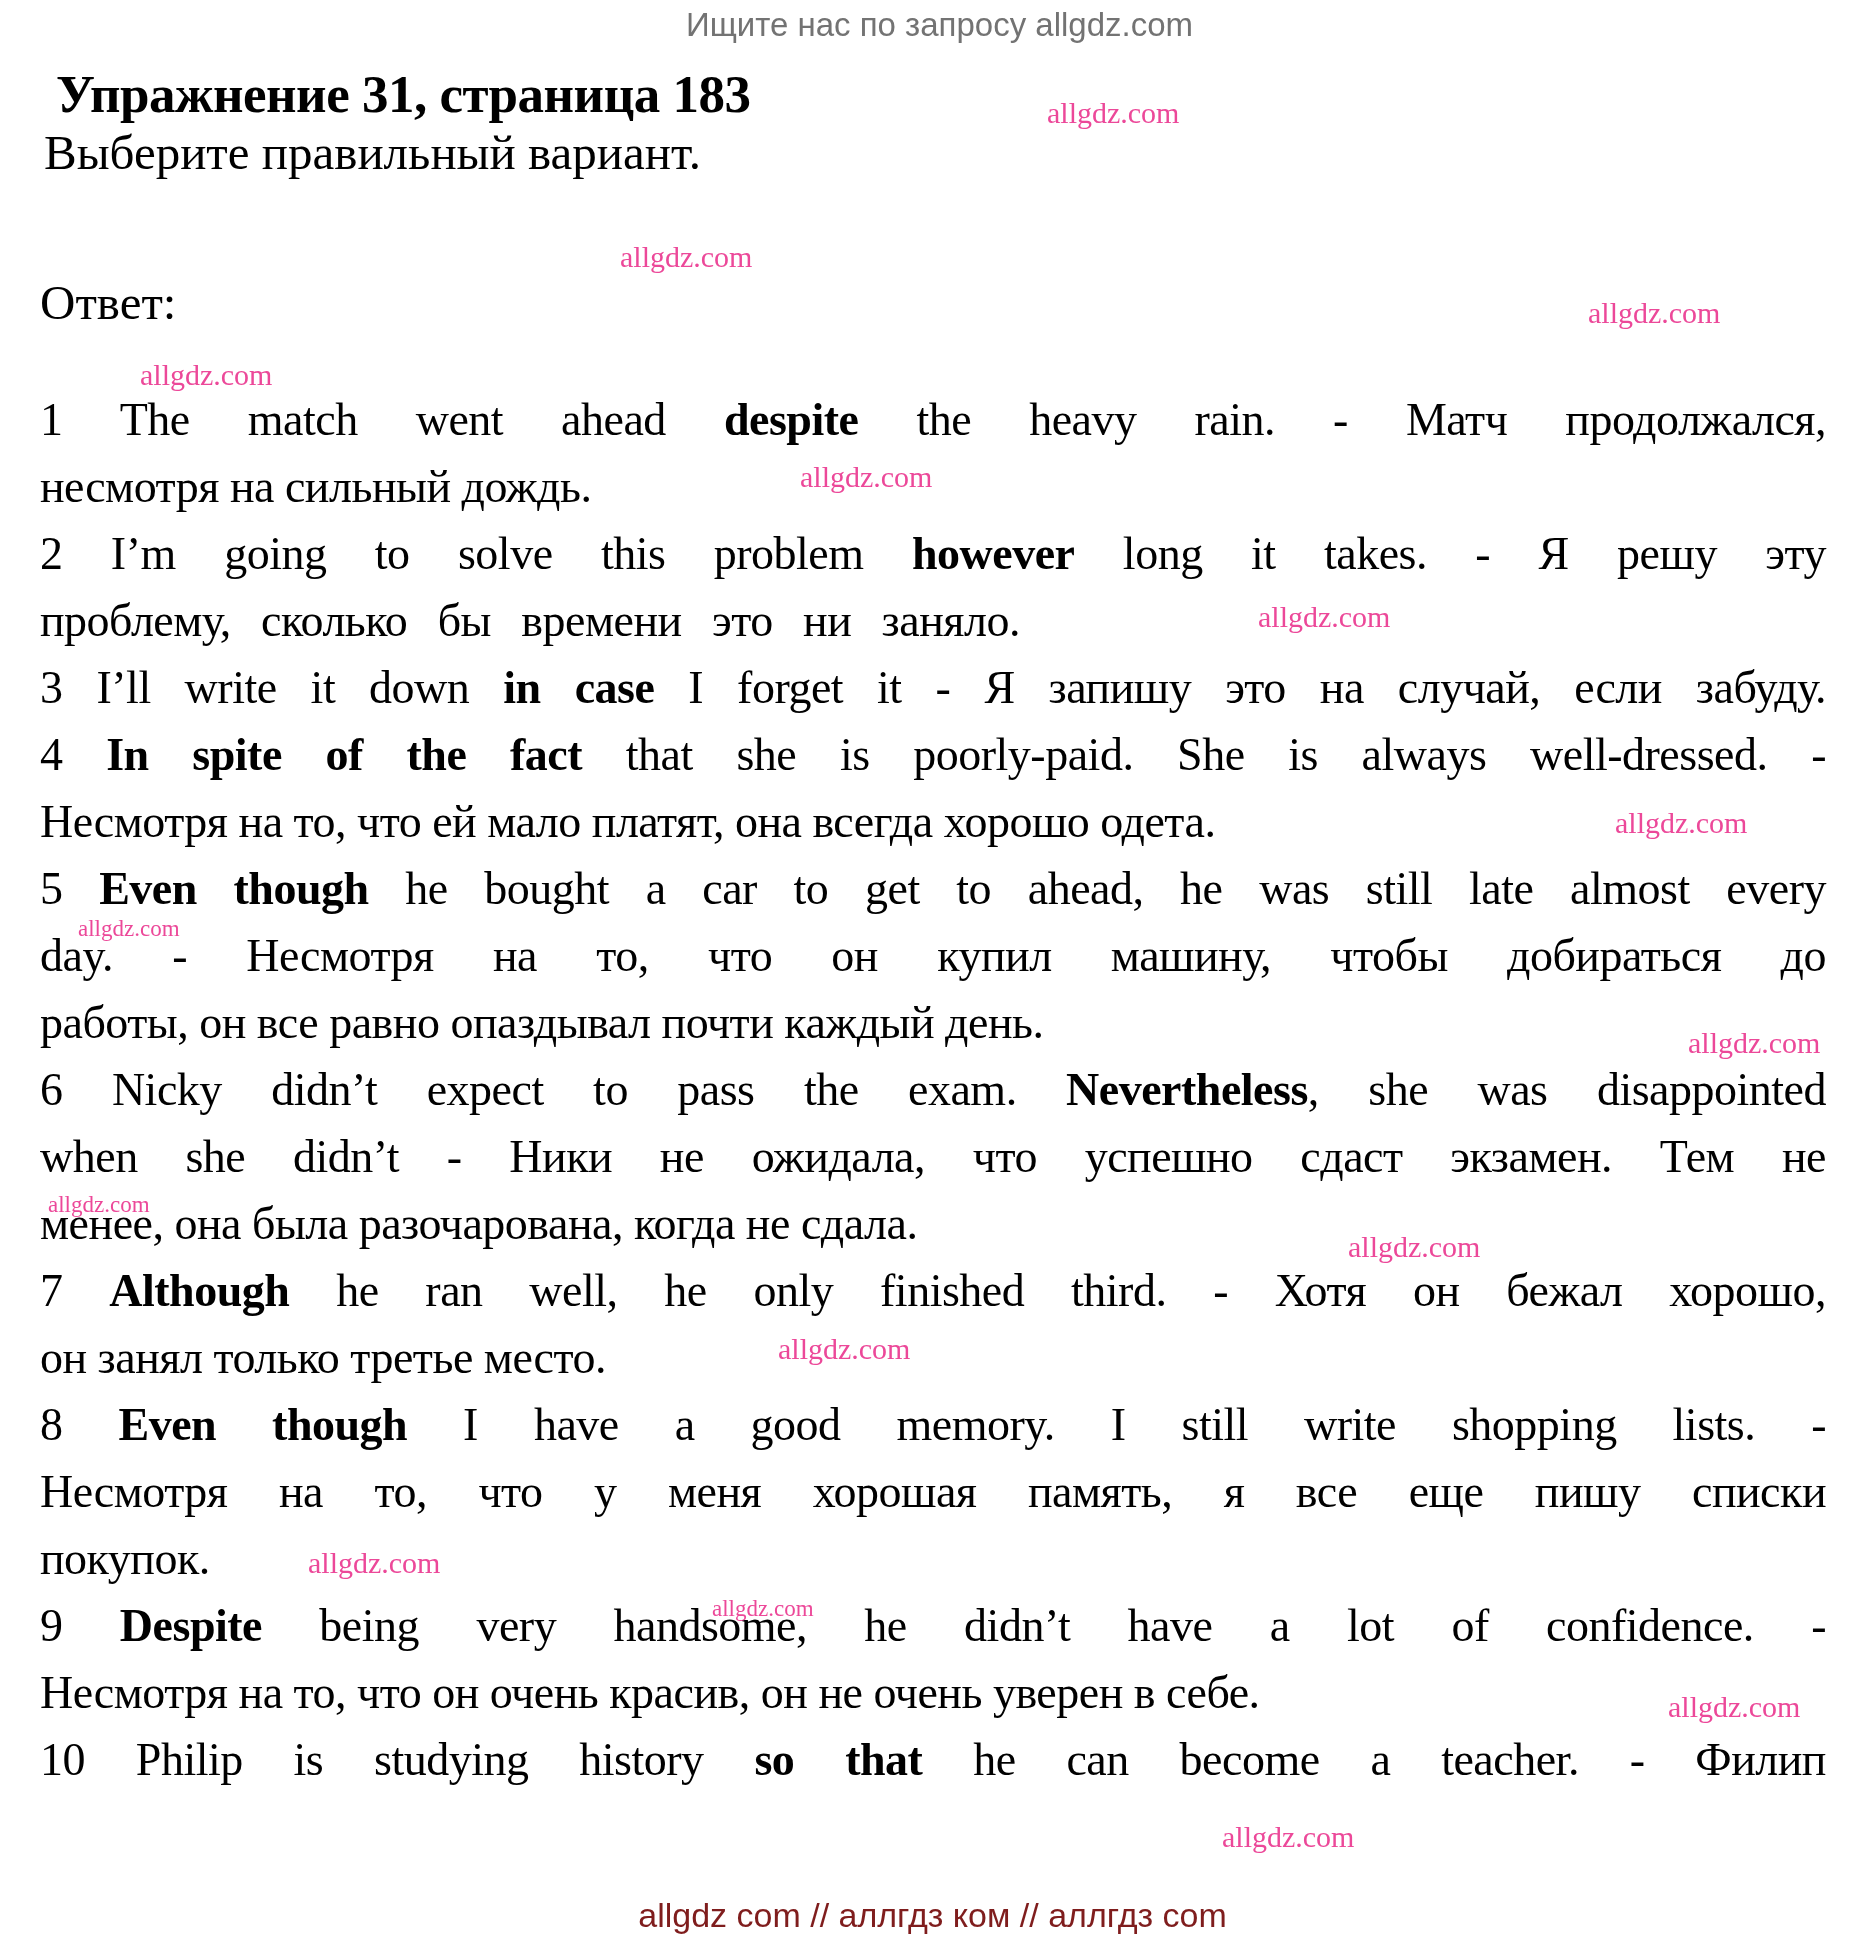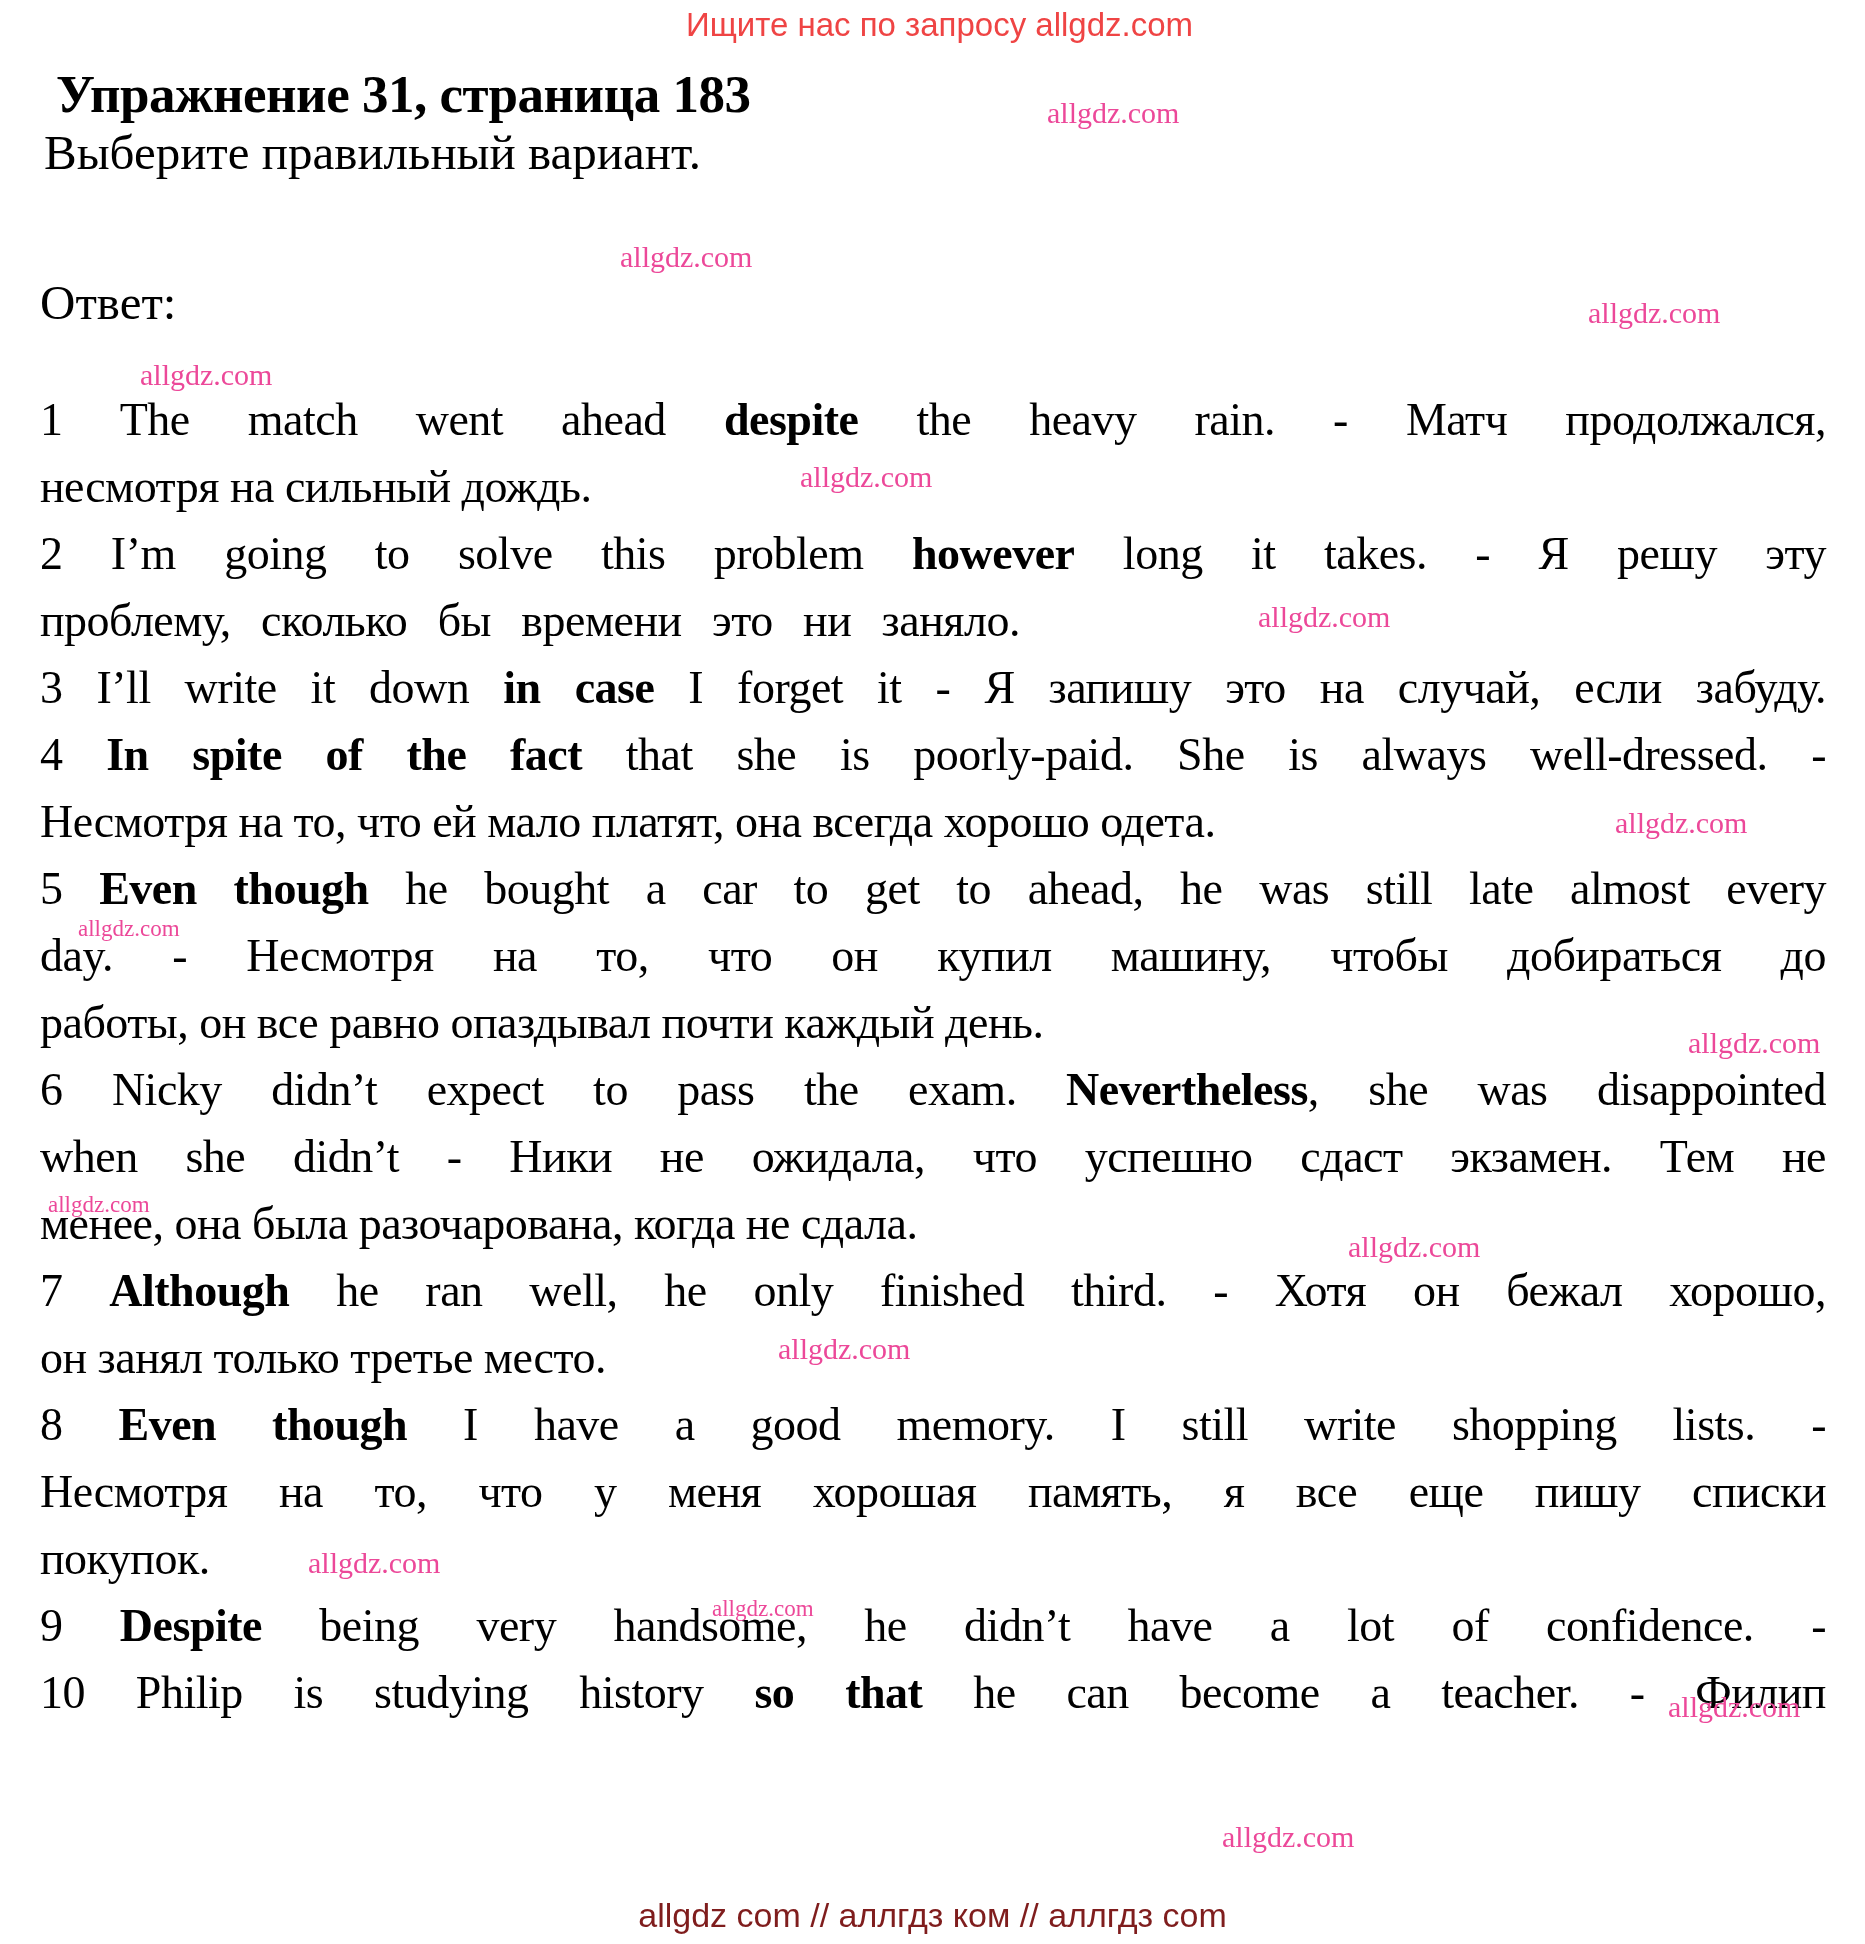--- a/index.html
+++ b/index.html
@@ -62,21 +62,21 @@
     top: 1896px; left: 0; right: 0;
     text-align: center;
     font-family: "Liberation Sans", sans-serif;
     font-size: 34px;
   }
 </style>
 </head>
 <body>
 
 <div class="page">
-  <div class="banner" style="color: #ef4444; margin-left: 14px;">Ищите нас по запросу allgdz.com</div>
+  <div class="banner" style="color: #737373; margin-left: 14px;">Ищите нас по запросу allgdz.com</div>
   <h1 class="title">Упражнение 31, страница 183</h1>
   <div class="subtitle">Выберите правильный вариант.</div>
   <div class="answer-label">Ответ:</div>
   <div class="answers" id="answers">
       <div>
         <div class="line j"><span>1 The match went ahead </span><span class="b">despite</span><span> the heavy rain. - Матч продолжался,</span></div>
         <div class="line"><span>несмотря на сильный дождь.</span></div>
       </div>
       <div>
         <div class="line j"><span>2 I’m going to solve this problem </span><span class="b">however</span><span> long it takes. - Я решу эту</span></div>
@@ -103,20 +103,21 @@
         <div class="line j"><span>7 </span><span class="b">Although</span><span> he ran well, he only finished third. - Хотя он бежал хорошо,</span></div>
         <div class="line"><span>он занял только третье место.</span></div>
       </div>
       <div>
         <div class="line j"><span>8 </span><span class="b">Even though</span><span> I have a good memory. I still write shopping lists. -</span></div>
         <div class="line j"><span>Несмотря на то, что у меня хорошая память, я все еще пишу списки</span></div>
         <div class="line"><span>покупок.</span></div>
       </div>
       <div>
         <div class="line j"><span>9 </span><span class="b">Despite</span><span> being very handsome, he didn’t have a lot of confidence. -</span></div>
+        <div class="line"><span>Несмотря на то, что он очень красив, он не очень уверен в себе.</span></div>
       </div>
       <div>
         <div class="line j"><span>10 Philip is studying history </span><span class="b">so that</span><span> he can become a teacher. - Филип</span></div>
       </div>
     </div>
   <div id="watermarks">
       <span class="wm" style="left: 1047px; top: 96px;">allgdz.com</span>
       <span class="wm" style="left: 620px; top: 240px;">allgdz.com</span>
       <span class="wm" style="left: 1588px; top: 296px;">allgdz.com</span>
       <span class="wm" style="left: 140px; top: 358px;">allgdz.com</span>

